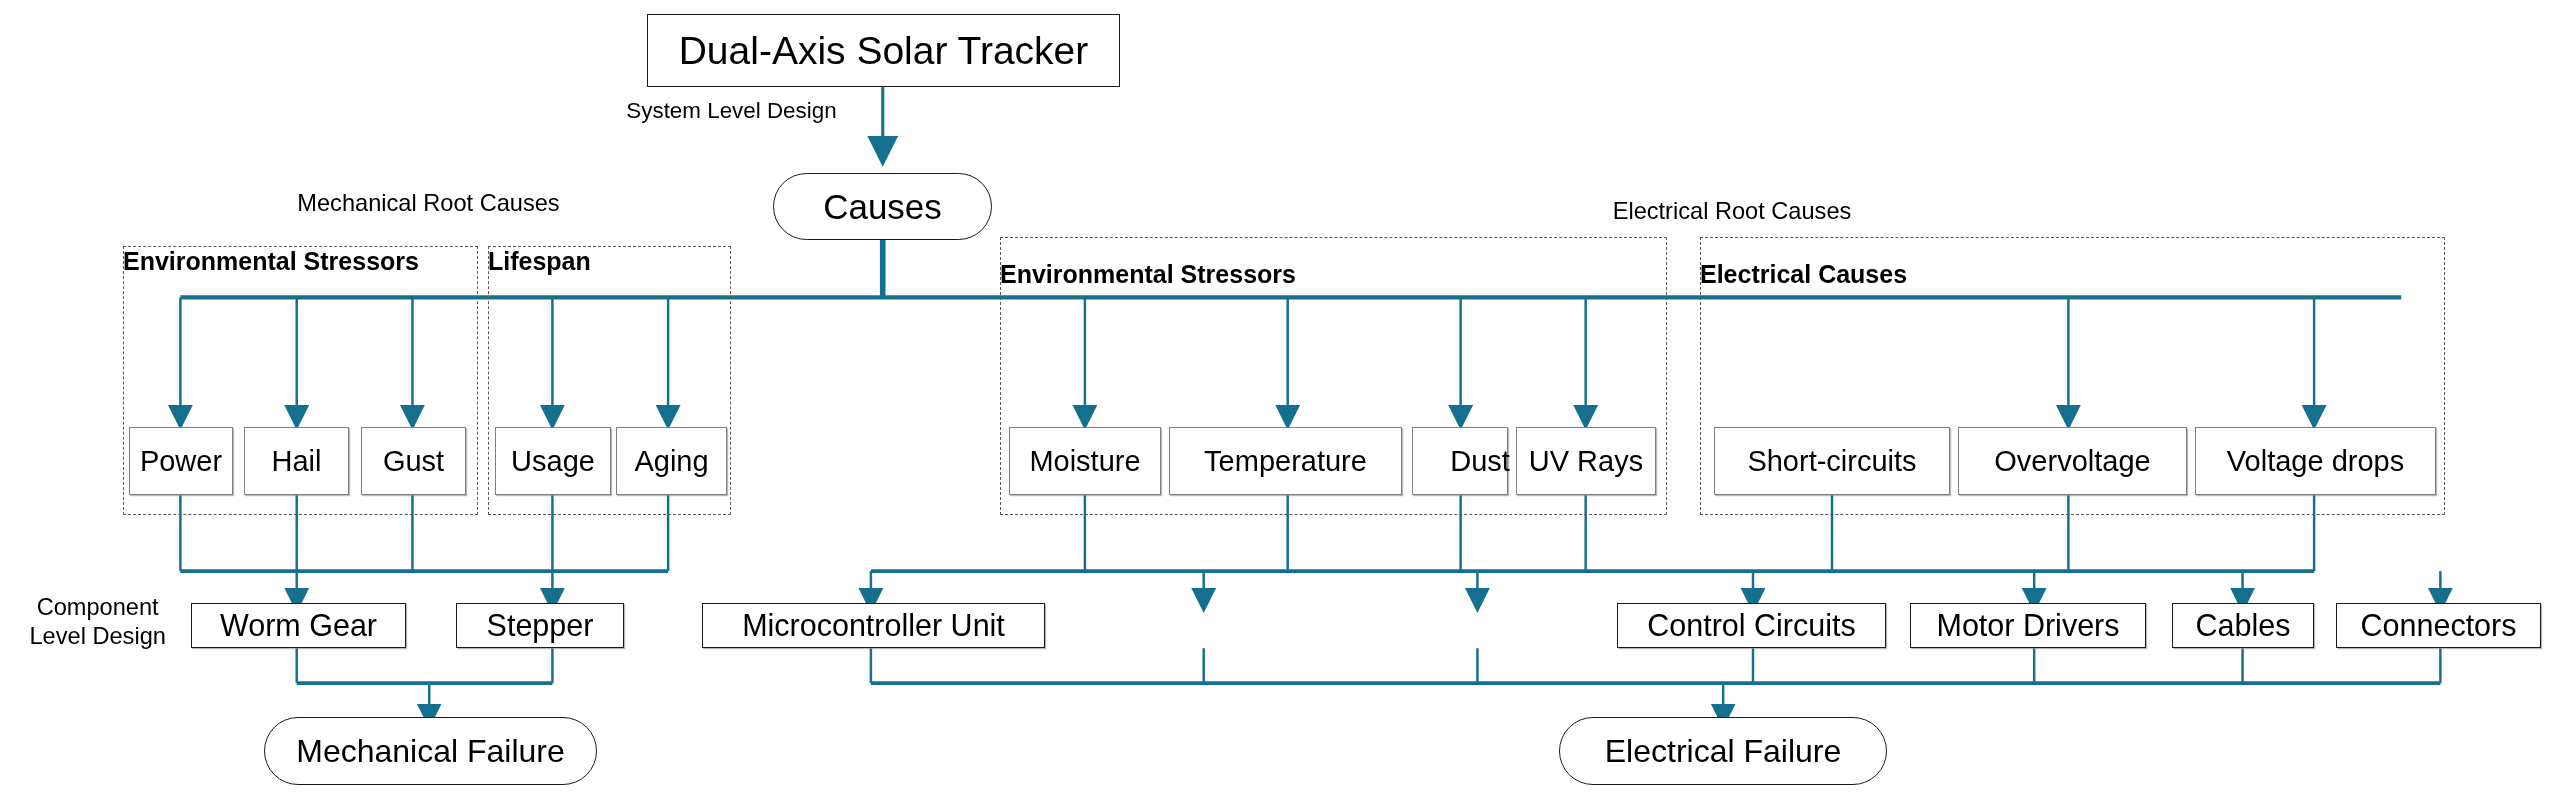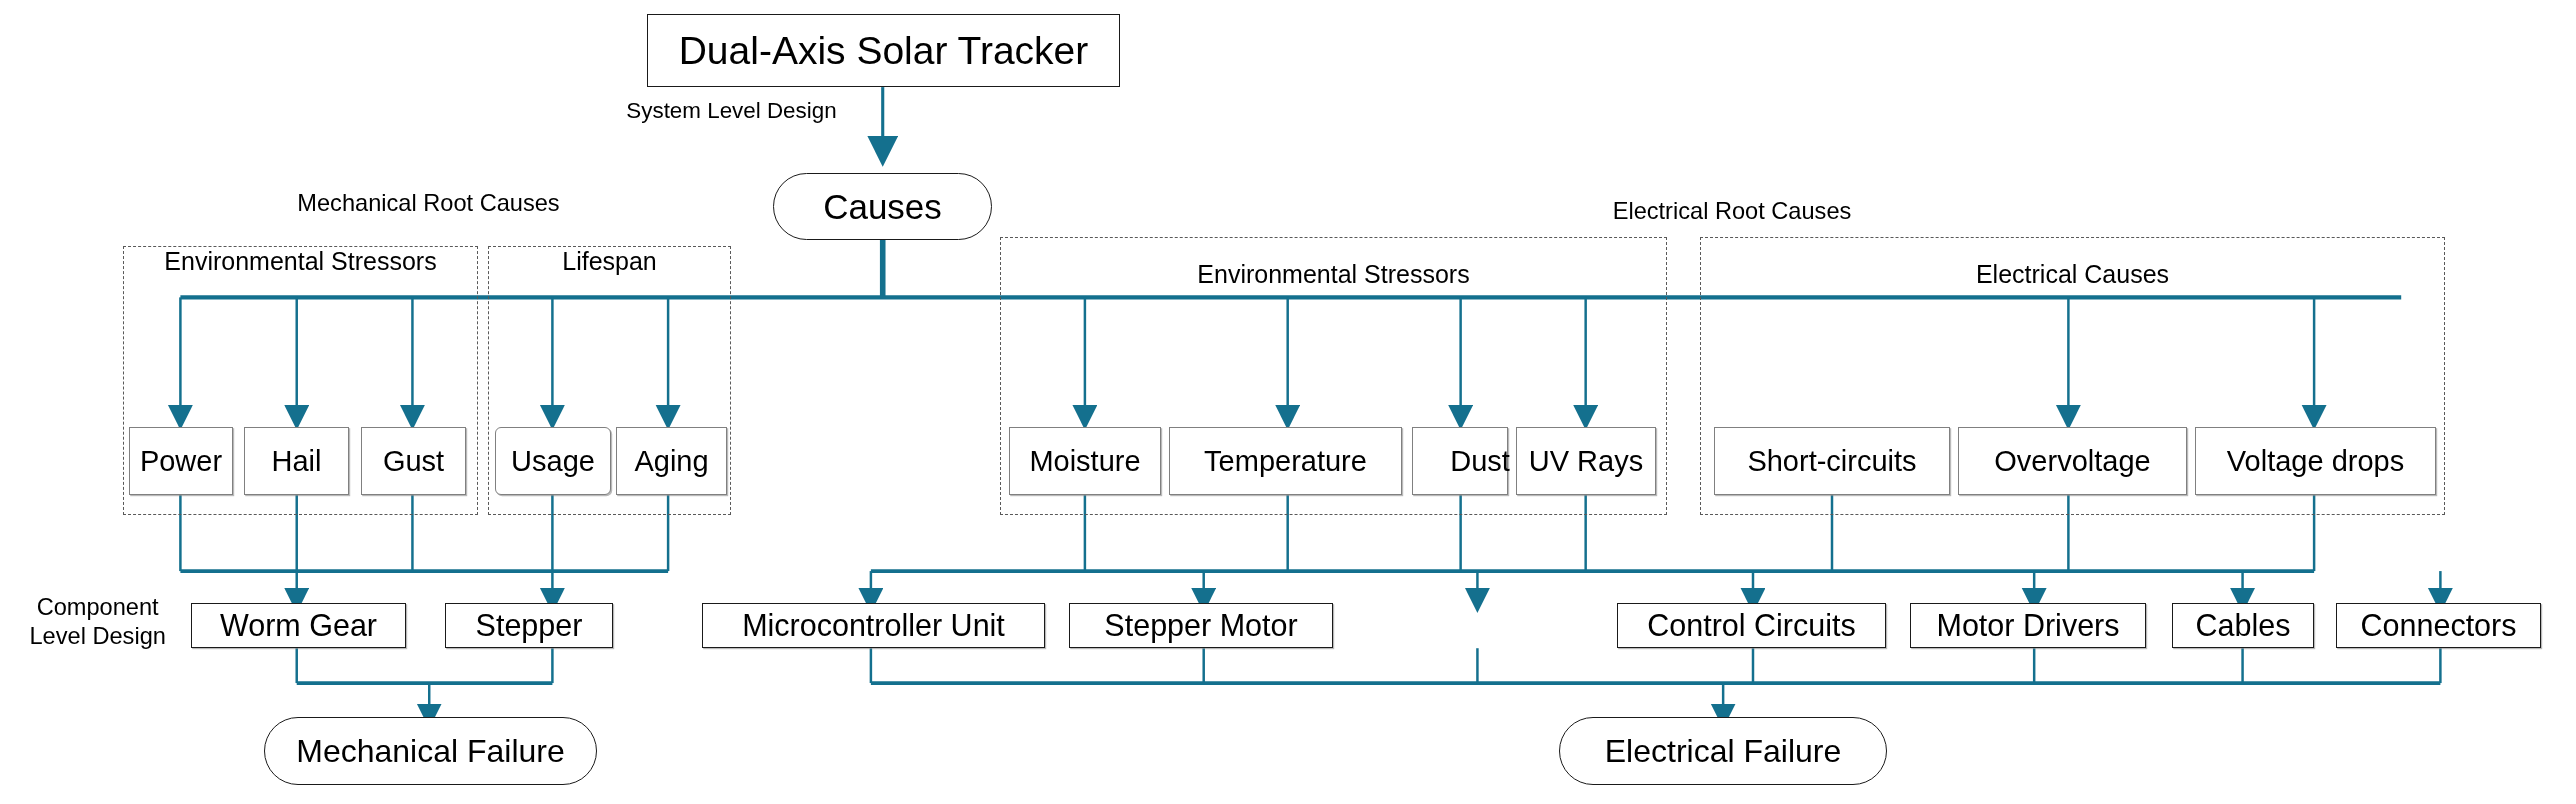--- a/index.html
+++ b/index.html
@@ -26,22 +26,21 @@
   .group-box {
     position: absolute;
     border: 1.9px dashed #595959;
     box-sizing: border-box;
     background: transparent;
   }
   .group-title {
     position: absolute;
     color: #000000;
     white-space: nowrap;
-    text-align: center;
-    font-weight: 400;
+    font-weight: 700;
   }
   .section-title {
     position: absolute;
     color: #000000;
     white-space: nowrap;
     text-align: center;
   }
   
   .node {
     position: absolute;
@@ -188,21 +187,21 @@
   </div>
   <div class="node" style="left:361px; top:427px; width:105px; height:68px; font-size:29px;">
     <span>Gust</span>
   </div>
 
   <div class="group-box" style="left:488px; top:246px; width:243px; height:269px;"></div>
   <div class="group-title" style="left:488px; top:247px; width:243px; font-size:25px;">
     <span>Lifespan</span>
   </div>
 
-  <div class="node" style="left:495px; top:427px; width:116px; height:68px; font-size:29px;border-radius:6px;">
+  <div class="node" style="left:495px; top:427px; width:116px; height:68px; font-size:29px;">
     <span>Usage</span>
   </div>
   <div class="node" style="left:616px; top:427px; width:111px; height:68px; font-size:29px;">
     <span>Aging</span>
   </div>
 
   <div class="group-box" style="left:1000px; top:237px; width:667px; height:278px;"></div>
   <div class="group-title" style="left:1000px; top:260px; width:667px; font-size:25px;">
     <span>Environmental Stressors</span>
   </div>
@@ -236,30 +235,27 @@
   </div>
 
   <div class="side-label" style="left:13.7px; top:593px; width:168px; font-size:23.6px;">
     <div>Component</div>
     <div>Level Design</div>
   </div>
 
   <div class="node dark" style="left:191px; top:603px; width:215px; height:45px; font-size:30.5px;">
     <span>Worm Gear</span>
   </div>
-  <div class="node dark" style="left:445px; top:603px; width:168px; height:45px; font-size:30.5px;justify-content:center;">
+  <div class="node dark" style="left:456px; top:603px; width:168px; height:45px; font-size:30.5px;justify-content:center;">
     <span>Stepper</span>
   </div>
 
   <div class="node dark" style="left:702px; top:603px; width:343px; height:45px; font-size:30.5px;">
     <span>Microcontroller Unit</span>
   </div>
-  <div class="node dark" style="left:1069px; top:603px; width:264px; height:45px; font-size:30.5px;">
-    <span>Stepper Motor</span>
-  </div>
   <div class="node dark" style="left:1617px; top:603px; width:269px; height:45px; font-size:30.5px;">
     <span>Control Circuits</span>
   </div>
   <div class="node dark" style="left:1910px; top:603px; width:236px; height:45px; font-size:30.5px;">
     <span>Motor Drivers</span>
   </div>
   <div class="node dark" style="left:2172px; top:603px; width:142px; height:45px; font-size:30.5px;">
     <span>Cables</span>
   </div>
   <div class="node dark" style="left:2336px; top:603px; width:205px; height:45px; font-size:30.5px;">

